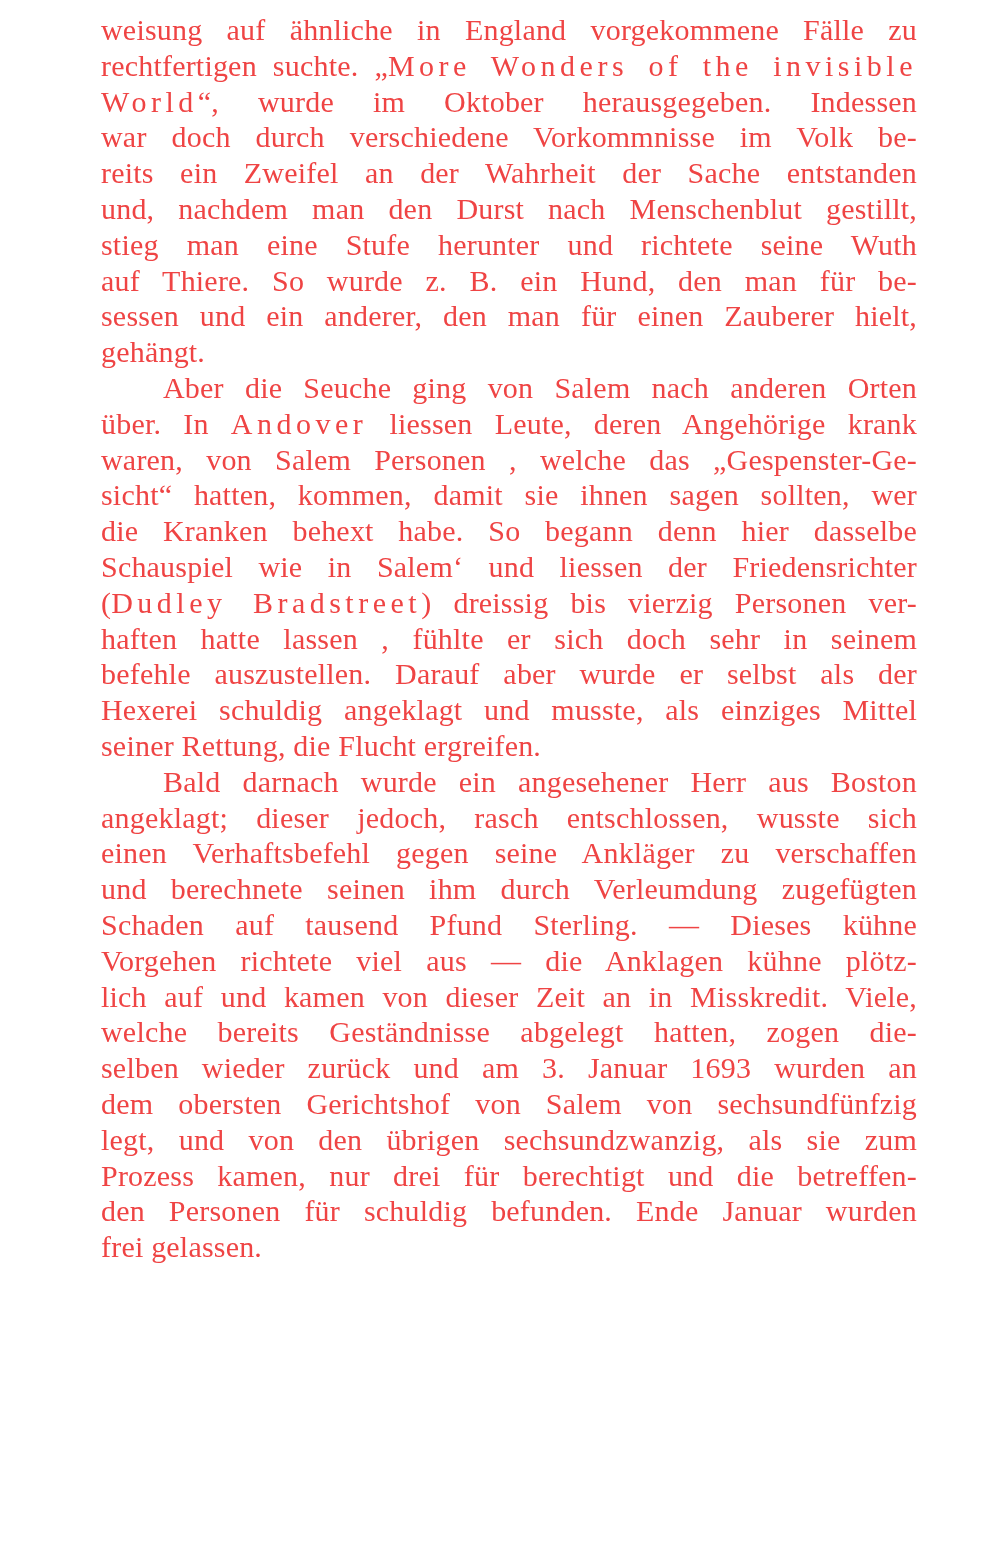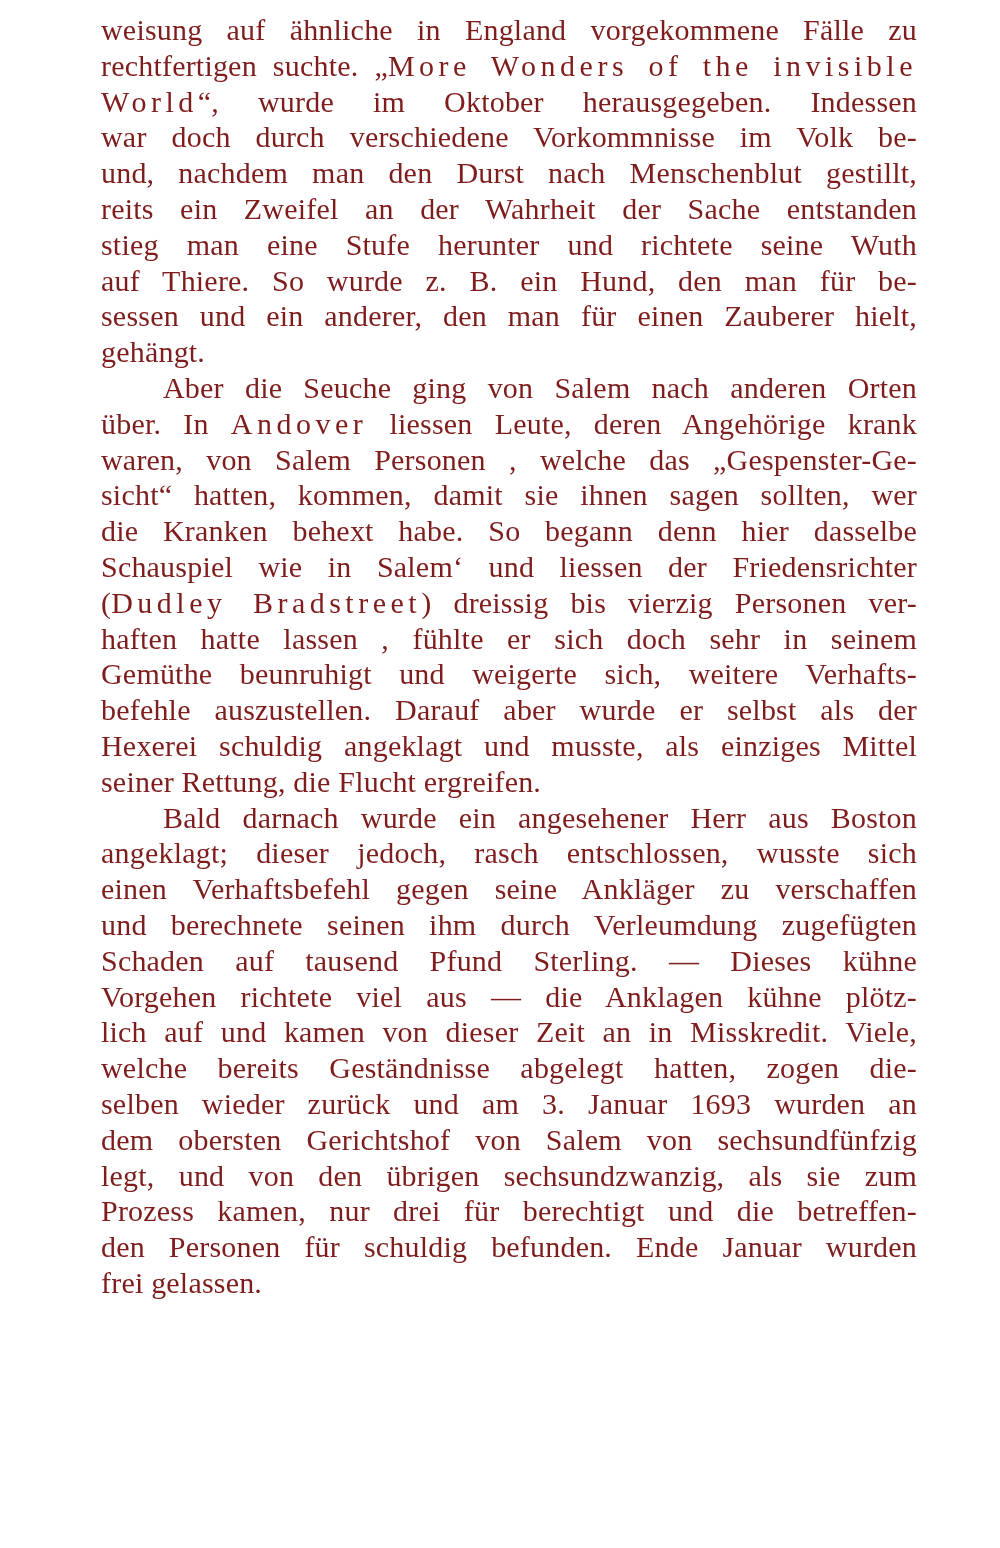--- a/index.html
+++ b/index.html
@@ -7,21 +7,21 @@
     padding: 0;
     background: #ffffff;
   }
   .page {
     position: relative;
     width: 1000px;
     height: 1548px;
     background: #ffffff;
     overflow: hidden;
     font-family: "Liberation Serif", "DejaVu Serif", serif;
-    color: #7f1d1d;
+    color: #ef4444;
   }
   .text-block {
     position: absolute;
     left: 101px;
     top: 12px;
     width: 816px;
   }
   .para {
     margin: 0;
     padding: 0;
@@ -50,37 +50,36 @@
 </head>
 <body>
 
 <div class="page">
   <div class="text-block" id="text-block">
       <div class="para">
         <div class="line"><span class="">weisung auf ähnliche in England vorgekommene Fälle zu</span></div>
         <div class="line"><span class="">rechtfertigen suchte. „</span><span class="spaced">More Wonders of the invisible</span></div>
         <div class="line"><span class="spaced">World</span><span class="">“, wurde im Oktober herausgegeben.  Indessen</span></div>
         <div class="line"><span class="">war doch durch verschiedene Vorkommnisse im Volk be-</span></div>
+        <div class="line"><span class="">reits ein Zweifel an der Wahrheit der Sache entstanden</span></div>
         <div class="line"><span class="">und, nachdem man den Durst nach Menschenblut gestillt,</span></div>
-        <div class="line"><span class="">reits ein Zweifel an der Wahrheit der Sache entstanden</span></div>
         <div class="line"><span class="">stieg man eine Stufe herunter und richtete seine Wuth</span></div>
         <div class="line"><span class="">auf Thiere.  So wurde z. B. ein Hund, den man für be-</span></div>
         <div class="line"><span class="">sessen und ein anderer, den man für einen Zauberer hielt,</span></div>
         <div class="line last"><span class="">gehängt.</span></div>
       </div>
       <div class="para">
         <div class="line indent"><span class="">Aber die Seuche ging von Salem nach anderen Orten</span></div>
         <div class="line"><span class="">über.  In </span><span class="spaced">Andover</span><span class=""> liessen Leute, deren Angehörige krank</span></div>
         <div class="line"><span class="">waren, von Salem Personen , welche das „Gespenster-Ge-</span></div>
         <div class="line"><span class="">sicht“ hatten, kommen, damit sie ihnen sagen sollten, wer</span></div>
         <div class="line"><span class="">die Kranken behext habe.  So begann denn hier dasselbe</span></div>
         <div class="line"><span class="">Schauspiel wie in Salem‘ und liessen der Friedensrichter</span></div>
         <div class="line"><span class="">(</span><span class="spaced">Dudley Bradstreet</span><span class="">) dreissig bis vierzig Personen ver-</span></div>
         <div class="line"><span class="">haften hatte lassen , fühlte er sich doch sehr in seinem</span></div>
-        <div class="line"><span class="">Gemüthe beunruhigt und weigerte sich, weitere Verhafts-</span></div>
         <div class="line"><span class="">befehle auszustellen.  Darauf aber wurde er selbst als der</span></div>
         <div class="line"><span class="">Hexerei schuldig angeklagt und musste, als einziges Mittel</span></div>
         <div class="line last"><span class="">seiner Rettung, die Flucht ergreifen.</span></div>
       </div>
       <div class="para">
         <div class="line indent"><span class="">Bald darnach wurde ein angesehener Herr aus Boston</span></div>
         <div class="line"><span class="">angeklagt; dieser jedoch, rasch entschlossen, wusste sich</span></div>
         <div class="line"><span class="">einen Verhaftsbefehl gegen seine Ankläger zu verschaffen</span></div>
         <div class="line"><span class="">und berechnete seinen ihm durch Verleumdung zugefügten</span></div>
         <div class="line"><span class="">Schaden auf tausend Pfund Sterling. — Dieses kühne</span></div>

